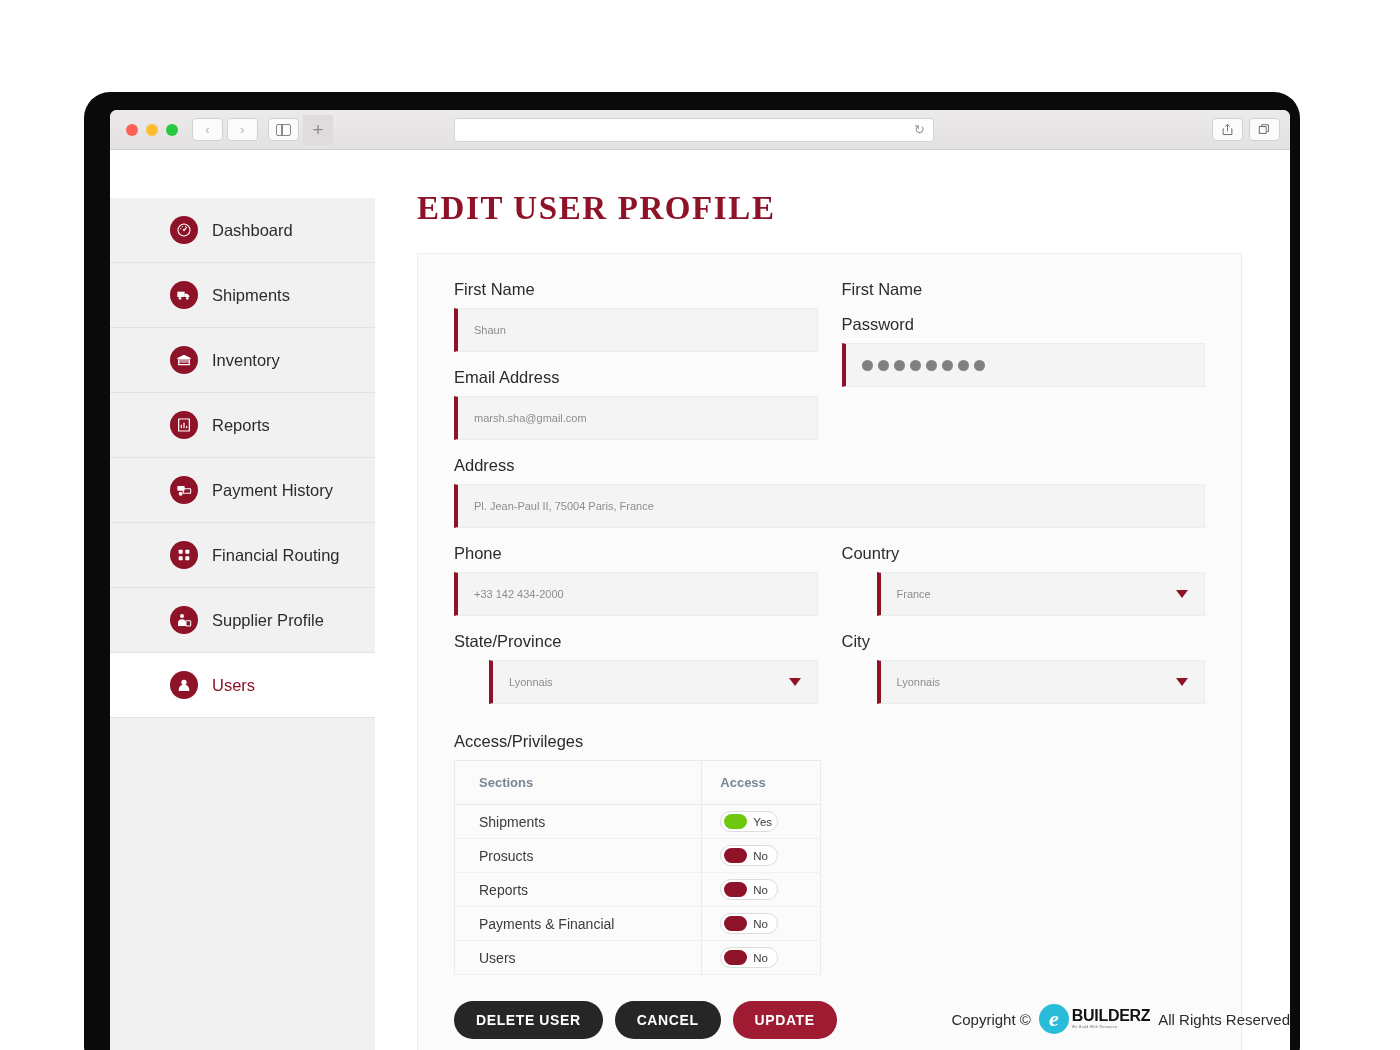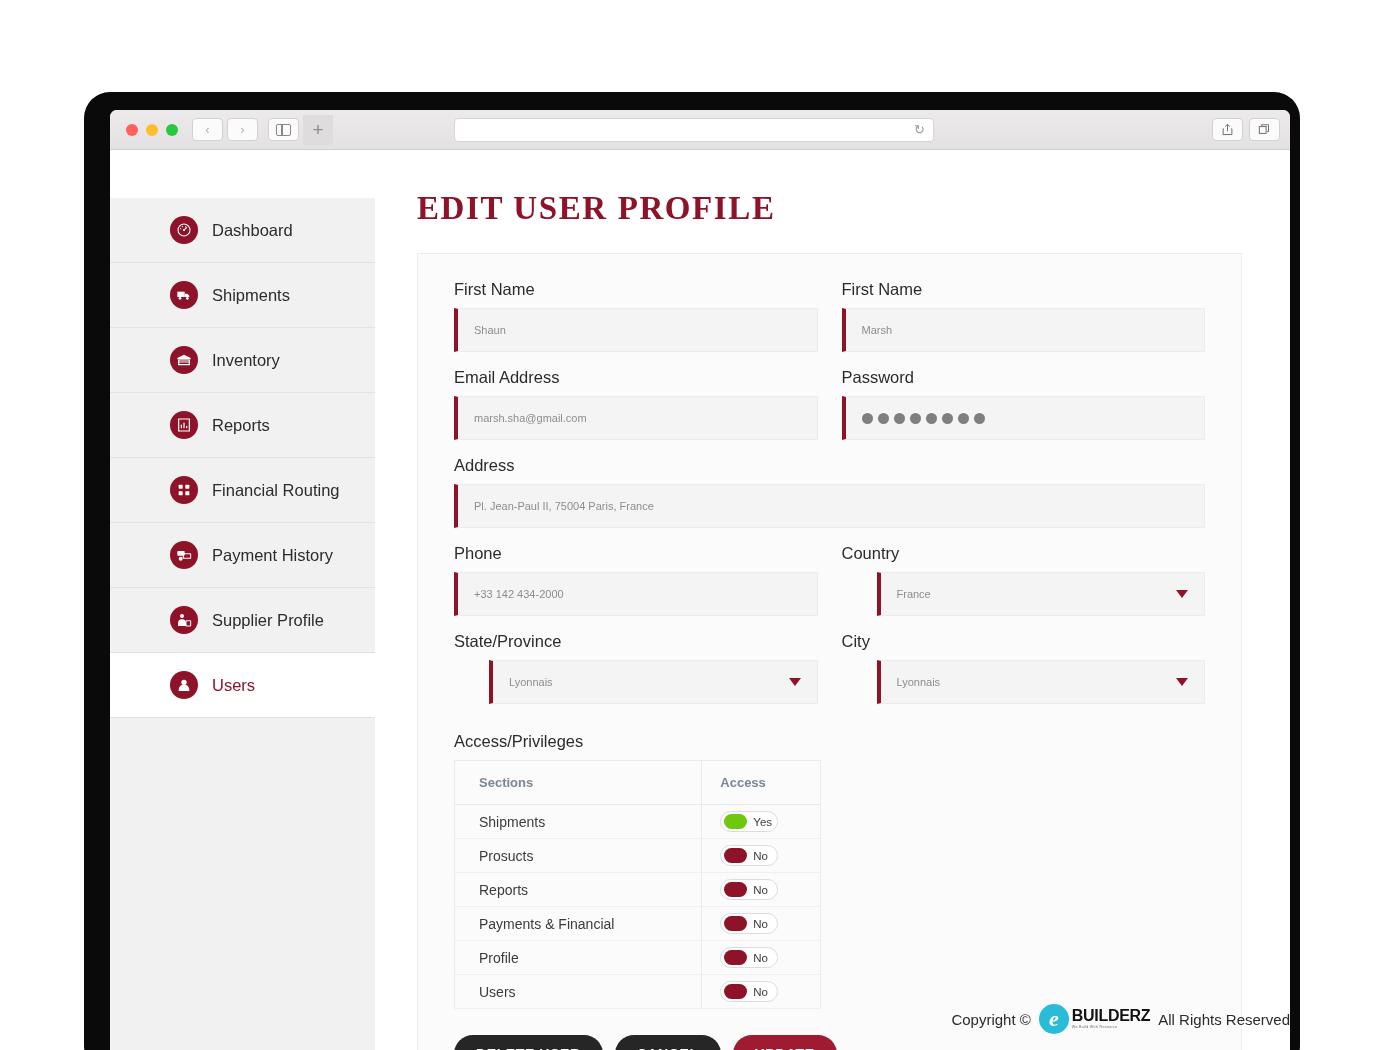--- a/index.html
+++ b/index.html
@@ -271,43 +271,43 @@
                 <path d="M4 3h16v18H4z" fill="none" stroke="#fff" stroke-width="1.8"></path>
                 <path d="M8 16v-4M12 16v-7M16 16v-2" stroke="#fff" stroke-width="1.8" stroke-linecap="round"></path>
               </svg>
           </span>
           <span>Reports</span>
         </div>
 
         <div class="nav-item">
           <span class="nav-icon">
             <svg viewBox="0 0 24 24">
+                <rect x="2" y="6" width="11" height="7" rx="1"></rect>
+                <rect x="11" y="10" width="11" height="7" rx="1" fill="none" stroke="#fff" stroke-width="1.6"></rect>
+                <circle cx="7" cy="17.5" r="3"></circle>
+              </svg>
+          </span>
+          <span>Payment History</span>
+        </div>
+
+        <div class="nav-item">
+          <span class="nav-icon">
+            <svg viewBox="0 0 24 24">
                 <rect x="4" y="4" width="6" height="6" rx="1"></rect>
                 <rect x="14" y="4" width="6" height="6" rx="1"></rect>
                 <rect x="4" y="14" width="6" height="6" rx="1"></rect>
                 <rect x="14" y="14" width="6" height="6" rx="1"></rect>
               </svg>
           </span>
           <span>Financial Routing</span>
         </div>
 
         <div class="nav-item">
           <span class="nav-icon">
             <svg viewBox="0 0 24 24">
-                <rect x="2" y="6" width="11" height="7" rx="1"></rect>
-                <rect x="11" y="10" width="11" height="7" rx="1" fill="none" stroke="#fff" stroke-width="1.6"></rect>
-                <circle cx="7" cy="17.5" r="3"></circle>
-              </svg>
-          </span>
-          <span>Payment History</span>
-        </div>
-
-        <div class="nav-item">
-          <span class="nav-icon">
-            <svg viewBox="0 0 24 24">
                 <circle cx="9" cy="6" r="3"></circle>
                 <path d="M3 21v-4a6 6 0 0 1 12 0v4z"></path>
                 <rect x="15" y="13" width="7" height="8" rx="1" fill="none" stroke="#fff" stroke-width="1.6"></rect>
               </svg>
           </span>
           <span>Supplier Profile</span>
         </div>
 
         <div class="nav-item active">
           <span class="nav-icon">
@@ -335,21 +335,20 @@
               </div>
               <div class="field">
                 <div class="flabel">Email Address</div>
                 <div class="finput">marsh.sha@gmail.com</div>
               </div>
             </div>
 
             <div class="col">
               <div class="field">
                 <div class="flabel">First Name</div>
-                <div class="finput">Marsh</div>
               </div>
               <div class="field">
                 <div class="flabel">Password</div>
                 <div class="finput">
                   <span class="dots" id="pw-dots">
                       <span class="dot"></span>
                       <span class="dot"></span>
                       <span class="dot"></span>
                       <span class="dot"></span>
                       <span class="dot"></span>
@@ -438,27 +437,20 @@
                     </span></td>
                 </tr>
                 <tr>
                   <td>Payments &amp; Financial</td>
                   <td class="access-cell"><span class="toggle">
                       <span class="knob no"></span>
                       <span class="tlabel">No</span>
                     </span></td>
                 </tr>
                 <tr>
-                  <td>Profile</td>
-                  <td class="access-cell"><span class="toggle">
-                      <span class="knob no"></span>
-                      <span class="tlabel">No</span>
-                    </span></td>
-                </tr>
-                <tr>
                   <td>Users</td>
                   <td class="access-cell"><span class="toggle">
                       <span class="knob no"></span>
                       <span class="tlabel">No</span>
                     </span></td>
                 </tr>
               </tbody>
           </table>
 
           <div class="btnrow">

